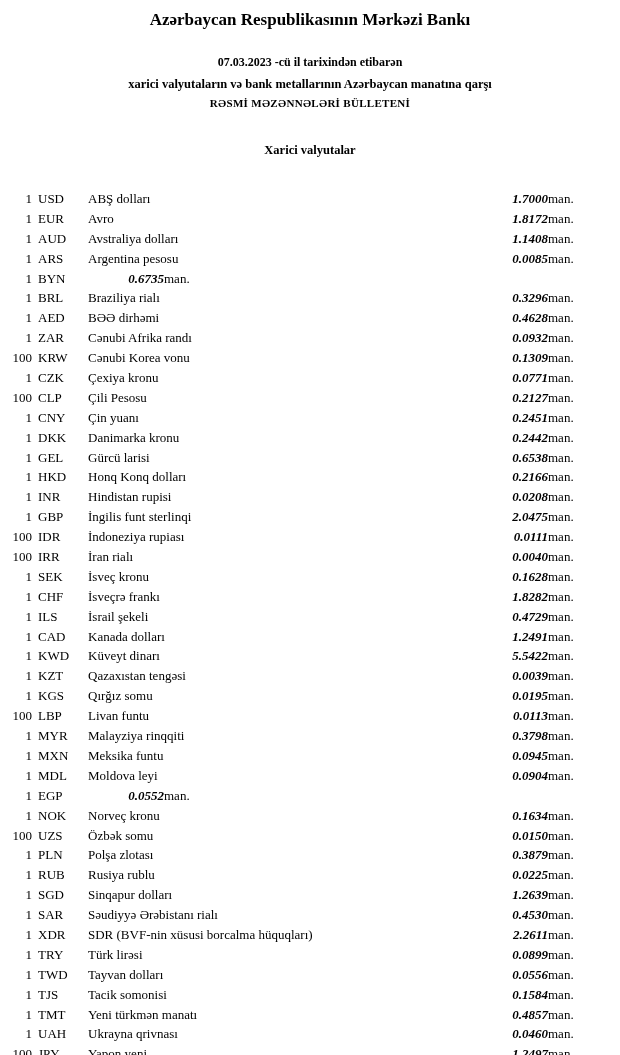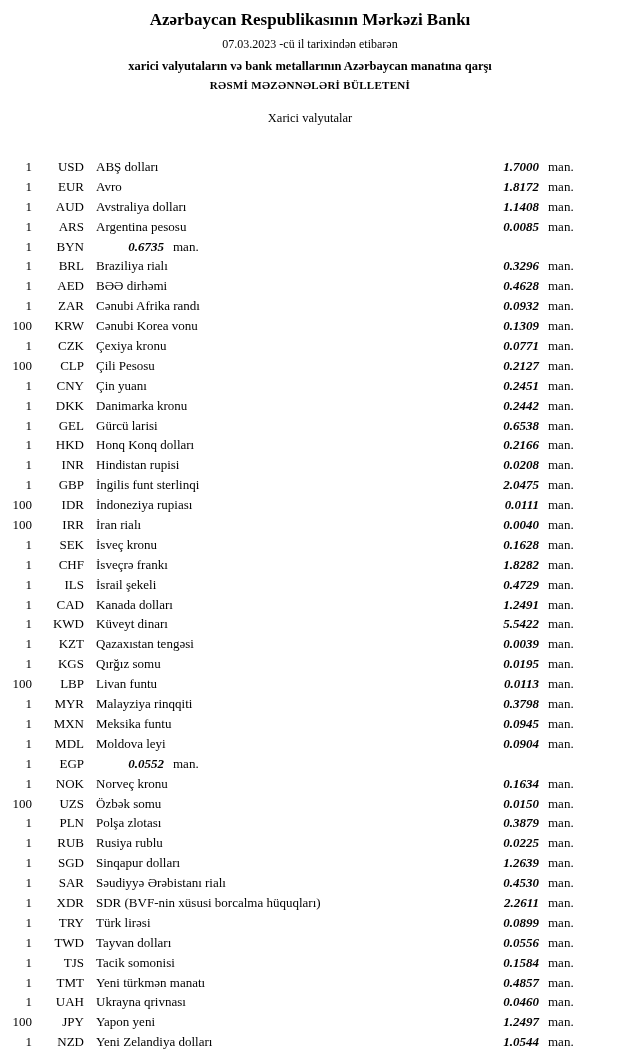--- a/index.html
+++ b/index.html
@@ -15,59 +15,59 @@
   .page { padding: 6px 0 8px 0; }
 
   .title {
     text-align: center;
     font-weight: bold;
     font-size: 17px;
     margin-top: 4px;
   }
   .date-line {
     text-align: center;
-    font-weight: normal;
+    font-weight: bold;
     font-size: 12px;
-    margin-top: 7px;
+    margin-top: 25px;
   }
   .subtitle {
     text-align: center;
     font-weight: bold;
     font-size: 12.5px;
     margin-top: 7px;
   }
   .bulletin {
     text-align: center;
     font-weight: bold;
     font-size: 11px;
     margin-top: 5px;
     letter-spacing: 0.3px;
   }
   .section-title {
     text-align: center;
-    font-weight: normal;
+    font-weight: bold;
     font-size: 12.5px;
-    margin-top: 20px;
+    margin-top: 34px;
     margin-bottom: 7px;
   }
 
   .rates-table { padding: 0 34px 0 6px; }
   .row {
     display: flex;
     align-items: baseline;
     height: 19.9px;
     font-size: 13px;
     line-height: 19.9px;
     white-space: nowrap;
   }
   .qty   { width: 26px; text-align: right; flex: 0 0 auto; }
-  .code  { width: 46px; text-align: right; margin-left: 6px; flex: 0 0 auto; }
-  .name  { flex: 1 1 auto; margin-left: 12px; overflow: hidden; }
+  .code  { width: 46px; text-align: left; margin-left: 6px; flex: 0 0 auto; }
+  .name  { flex: 1 1 auto; margin-left: 4px; overflow: hidden; }
   .rate  { width: 80px; text-align: right; font-weight: bold; font-style: italic; flex: 0 0 auto; margin-top: 24px; }
-  .unit  { width: 38px; margin-left: 9px; flex: 0 0 auto; }
+  .unit  { width: 38px; margin-left: 0; flex: 0 0 auto; }
 </style>
 </head>
 <body>
 
 <div class="page">
   <div class="title">Azərbaycan Respublikasının Mərkəzi Bankı</div>
   <div class="date-line">07.03.2023 -cü il tarixindən etibarən</div>
   <div class="subtitle">xarici valyutaların və bank metallarının Azərbaycan manatına qarşı</div>
   <div class="bulletin">RƏSMİ MƏZƏNNƏLƏRİ BÜLLETENİ</div>
 

